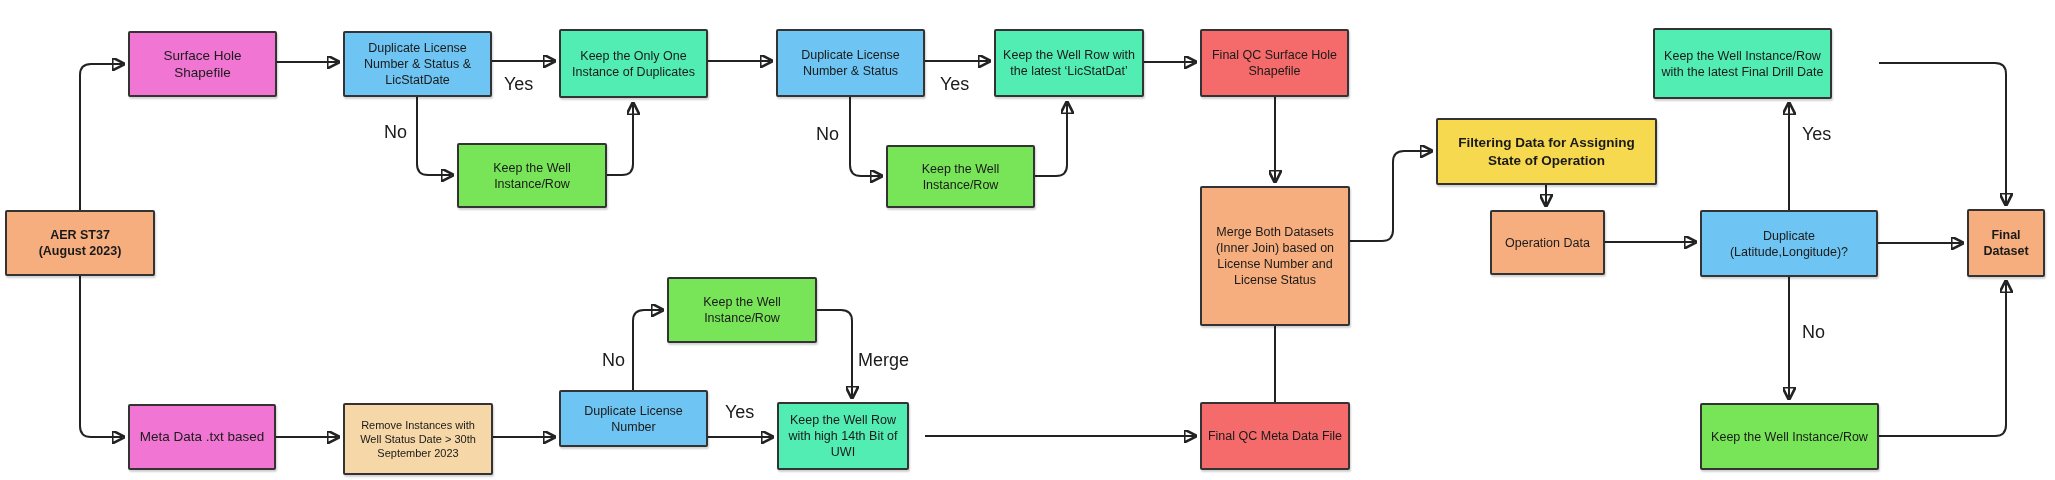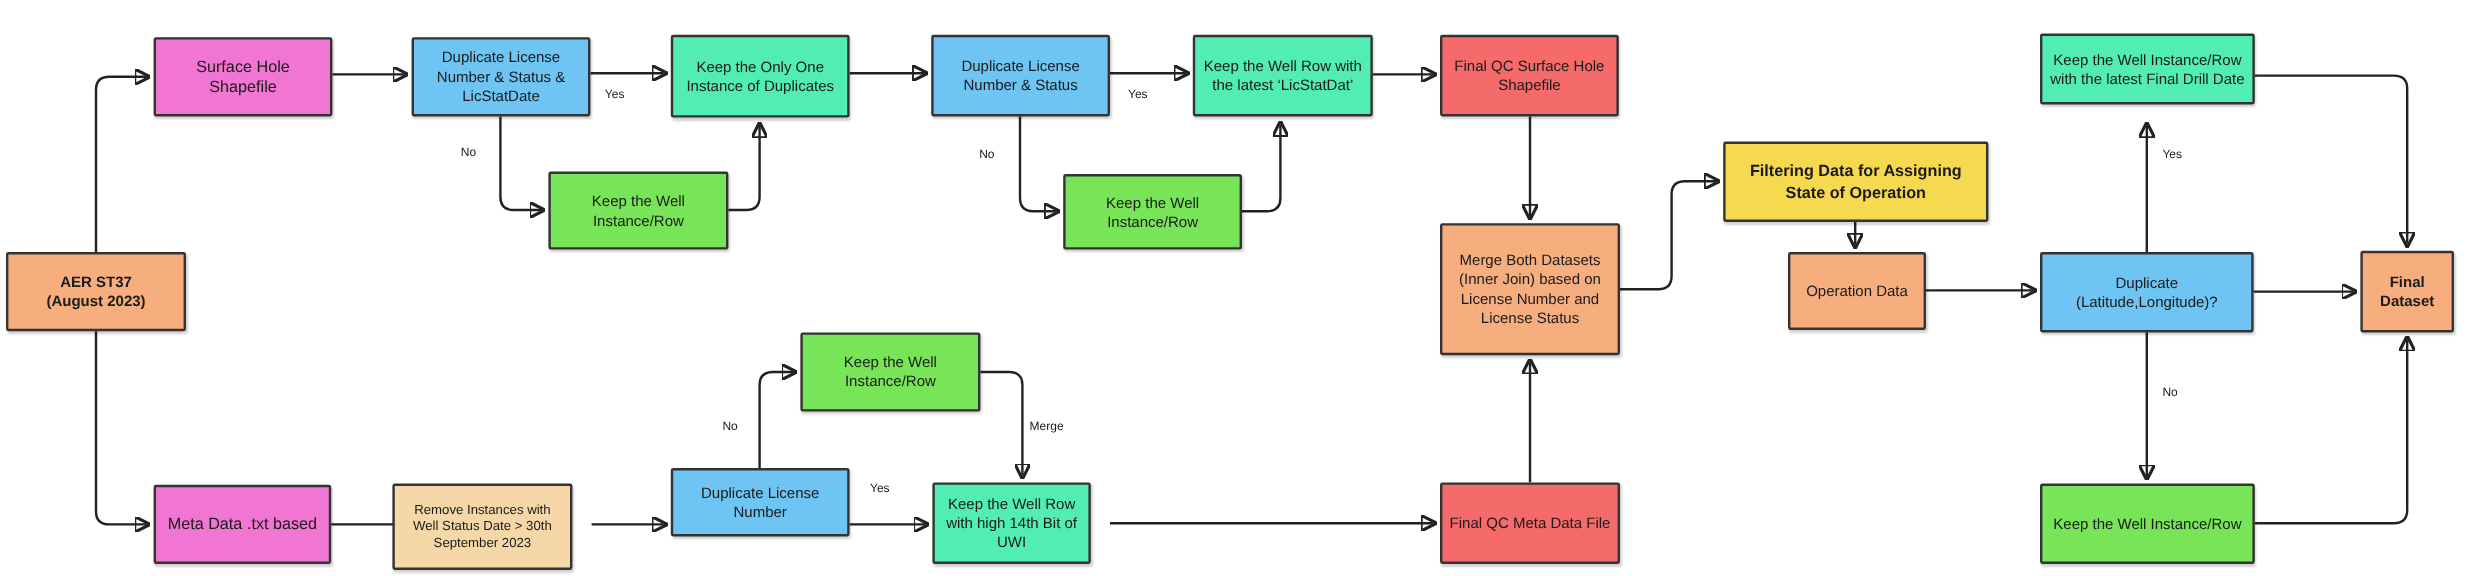--- a/index.html
+++ b/index.html
@@ -32,21 +32,21 @@
   .pink  {background:var(--c-pink,  #F175D3);}
   .blue  {background:var(--c-blue,  #6EC4F2);}
   .mint  {background:var(--c-mint,  #52EDB3);}
   .green {background:var(--c-green, #77E557);}
   .red   {background:var(--c-red,   #F56A6A);}
   .orange{background:var(--c-orange,#F7AE7E);}
   .tan   {background:var(--c-tan,   #F6D7A7);}
   .yellow{background:var(--c-yellow,#F7D94F);}
   .lbl{
     position:absolute;
-    font-size:10px;
+    font-size:18px;
     color:var(--c-text,#1a1a1a);
   }
 </style>
 </head>
 <body>
 
 <div class="canvas">
 
   <svg class="edges" width="2055" height="480" viewBox="0 0 2055 480">
     <defs>
@@ -95,39 +95,39 @@
   <div class="node blue" style="left:776px;top:29px;width:149px;height:68px">Duplicate License Number &amp; Status</div>
 
   <div class="node mint" style="left:994px;top:29px;width:150px;height:68px">Keep the Well Row with the latest ‘LicStatDat’</div>
 
   <div class="node red" style="left:1200px;top:29px;width:149px;height:68px">Final QC Surface Hole Shapefile</div>
 
   <div class="node green" style="left:457px;top:143px;width:150px;height:65px">Keep the Well Instance/Row</div>
 
   <div class="node green" style="left:886px;top:145px;width:149px;height:63px">Keep the Well Instance/Row</div>
 
-  <div class="node orange" style="left:1200px;top:186px;width:150px;height:110px">Merge Both Datasets (Inner Join) based on License Number and License Status</div>
+  <div class="node orange" style="left:1200px;top:186px;width:150px;height:140px">Merge Both Datasets (Inner Join) based on License Number and License Status</div>
 
   <div class="node yellow bold big" style="left:1436px;top:118px;width:221px;height:67px">Filtering Data for Assigning State of Operation</div>
 
   <div class="node orange" style="left:1490px;top:210px;width:115px;height:65px">Operation Data</div>
 
   <div class="node blue" style="left:1700px;top:210px;width:178px;height:67px">Duplicate
 (Latitude,Longitude)?</div>
 
-  <div class="node mint" style="left:1700px;top:28px;width:179px;height:59px">Keep the Well Instance/Row with the latest Final Drill Date</div>
+  <div class="node mint" style="left:1653px;top:28px;width:179px;height:71px">Keep the Well Instance/Row with the latest Final Drill Date</div>
 
   <div class="node orange bold" style="left:1967px;top:209px;width:78px;height:68px">Final
 Dataset</div>
 
   <div class="node green" style="left:1700px;top:403px;width:179px;height:67px">Keep the Well Instance/Row</div>
 
   <div class="node pink big" style="left:128px;top:404px;width:148px;height:66px">Meta Data .txt based</div>
 
-  <div class="node tan small" style="left:327px;top:403px;width:150px;height:72px">Remove Instances with Well Status Date &gt; 30th September 2023</div>
+  <div class="node tan small" style="left:343px;top:403px;width:150px;height:72px">Remove Instances with Well Status Date &gt; 30th September 2023</div>
 
   <div class="node blue" style="left:559px;top:390px;width:149px;height:57px">Duplicate License Number</div>
 
   <div class="node green" style="left:667px;top:277px;width:150px;height:66px">Keep the Well Instance/Row</div>
 
   <div class="node mint" style="left:777px;top:402px;width:132px;height:68px">Keep the Well Row with high 14th Bit of UWI</div>
 
   <div class="node red" style="left:1200px;top:402px;width:150px;height:68px">Final QC Meta Data File</div>
 
   <span class="lbl" style="left:504px;top:74px">Yes</span>

